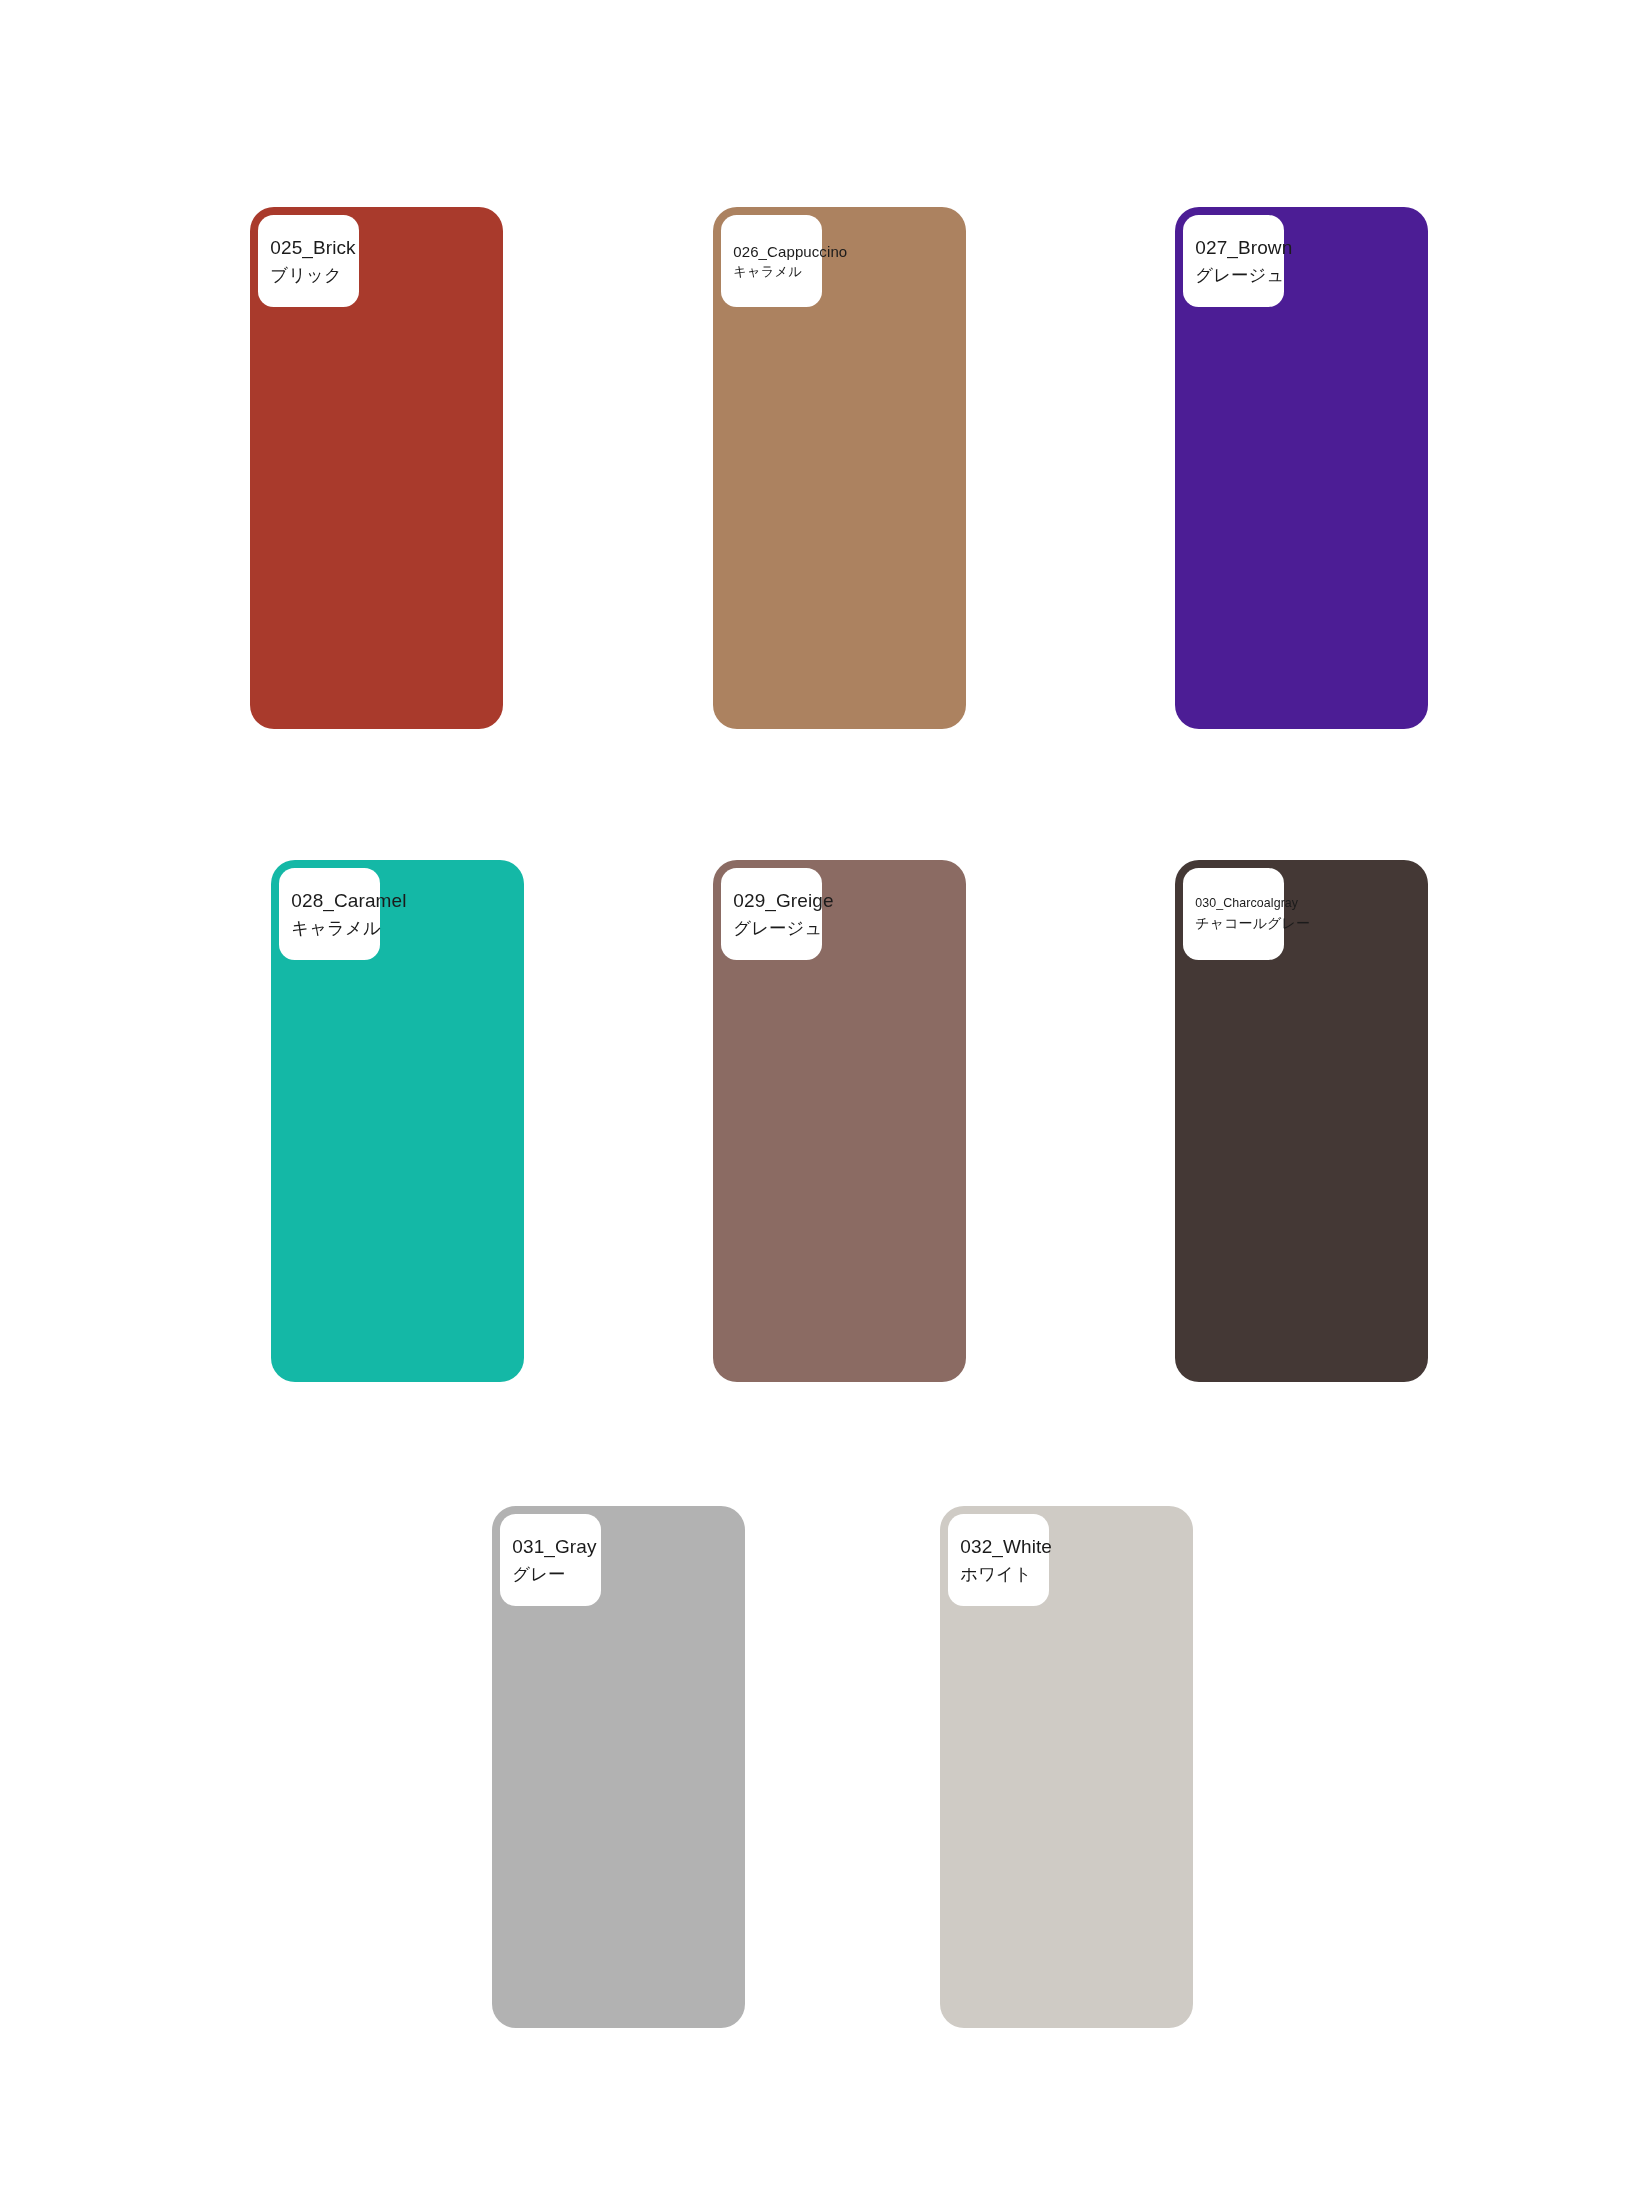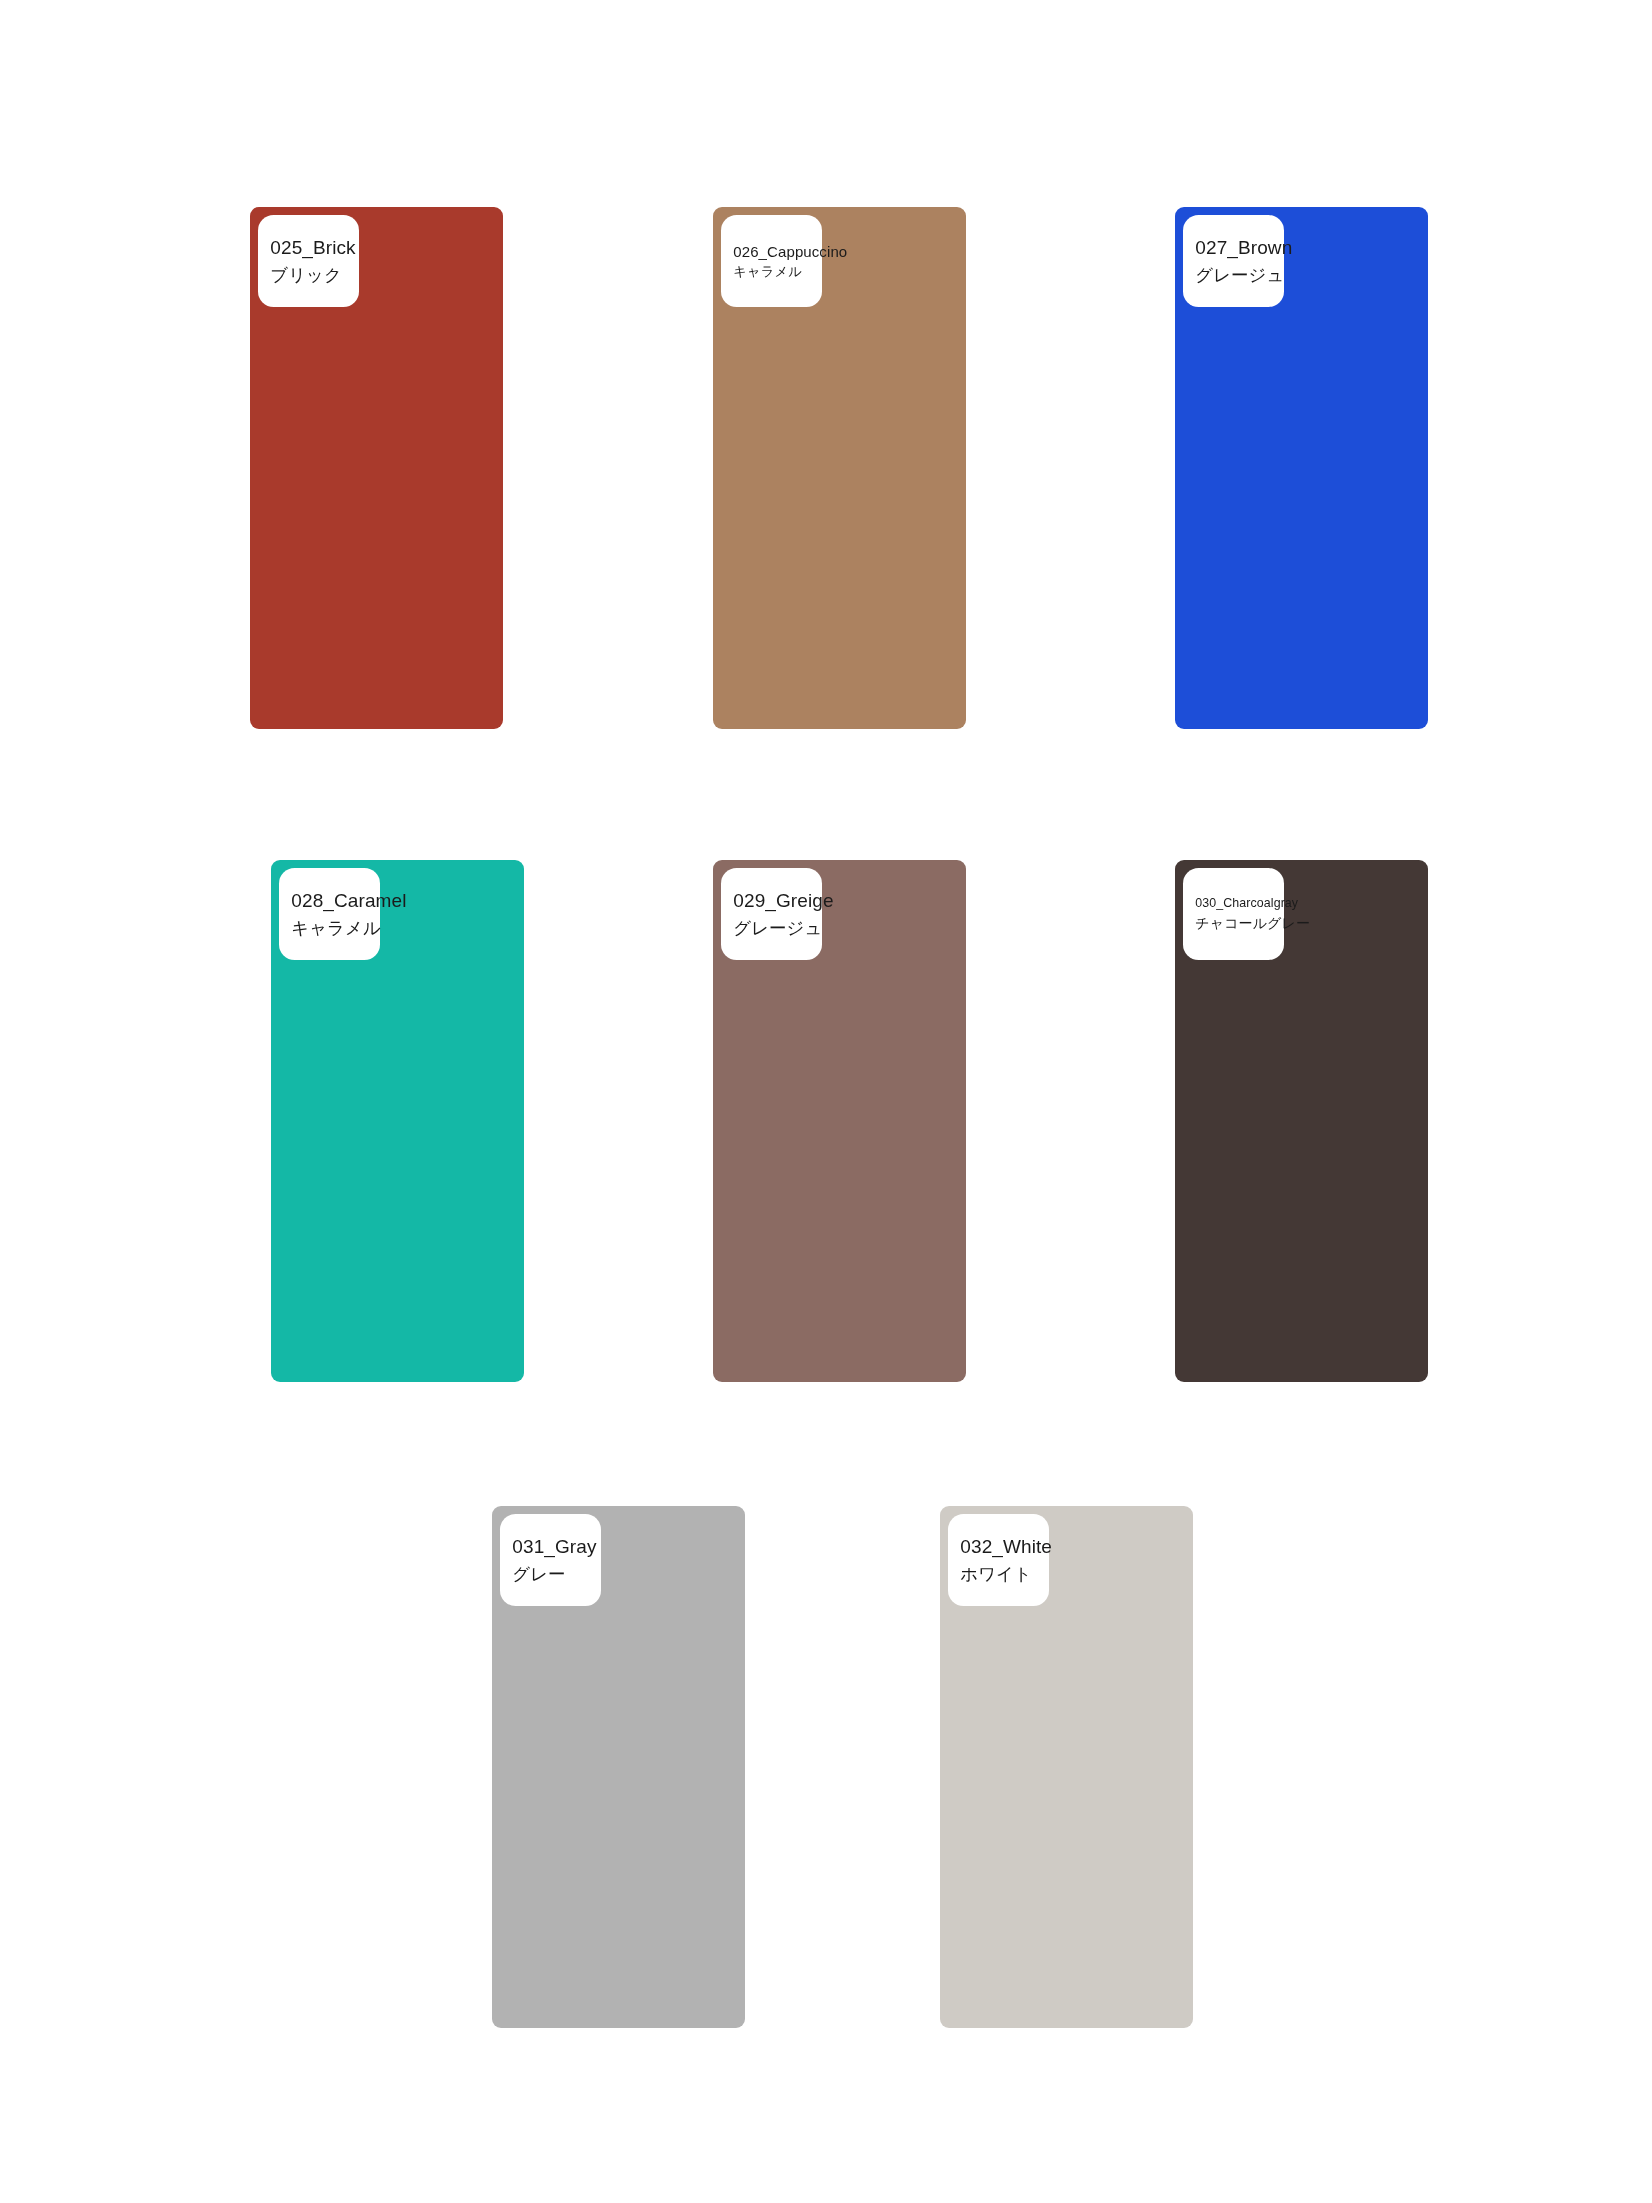--- a/index.html
+++ b/index.html
@@ -28,21 +28,21 @@
     left: 0;
     top: 0;
     width: 1653px;
     height: 2204px;
   }
 
   .swatch {
     position: absolute;
     width: 253px;
     height: 522px;
-    border-radius: 9px;
+    border-radius: 24px;
     box-sizing: border-box;
   }
 
   
   .r1 { top: 207px; }
   
   .r2 { top: 860px; }
   
   .r3 { top: 1506px; }
 
@@ -108,21 +108,21 @@
       </div>
     </div>
 
     <div class="swatch r1 c2" style="background: rgb(172, 130, 96);">
       <div class="label-card fs-md">
         <div class="label-en">026_Cappuccino</div>
         <div class="label-ja">キャラメル</div>
       </div>
     </div>
 
-    <div class="swatch r1 c3" style="background: #1d4ed8;">
+    <div class="swatch r1 c3" style="background: #4c1d95;">
       <div class="label-card fs-lg">
         <div class="label-en">027_Brown</div>
         <div class="label-ja">グレージュ</div>
       </div>
     </div>
 
     <div class="swatch r2 c1" style="background: #14b8a6; margin-left: 21px;">
       <div class="label-card fs-lg">
         <div class="label-en">028_Caramel</div>
         <div class="label-ja">キャラメル</div>

